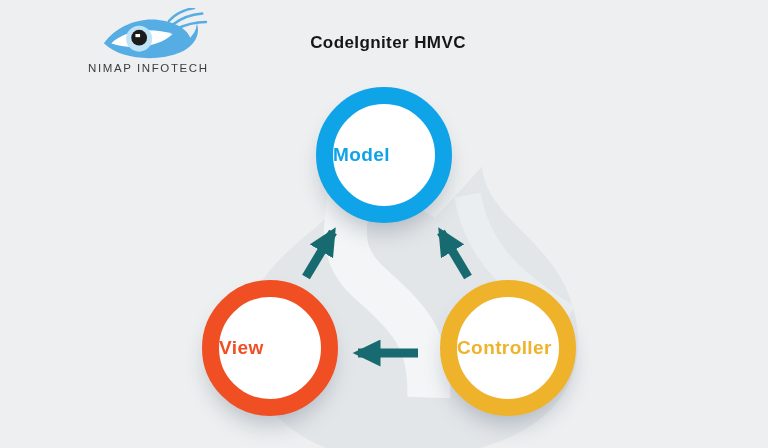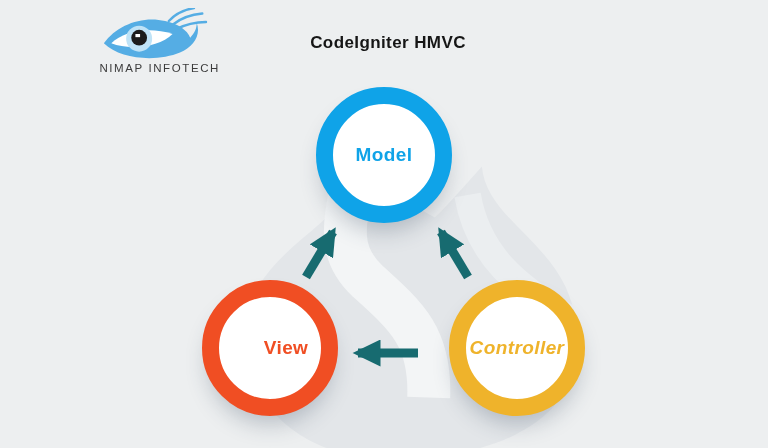--- a/index.html
+++ b/index.html
@@ -4,47 +4,47 @@
 <style>
   html,body{margin:0;padding:0;}
   body{
     width:768px;height:448px;position:relative;overflow:hidden;
     background:#EDEFF0;
     font-family:"Liberation Sans","DejaVu Sans",sans-serif;
   }
   
   .watermark{position:absolute;left:212px;top:122px;width:368px;height:330px;pointer-events:none;}
   
-  .brand{position:absolute;left:88px;top:8px;width:132px;text-align:right;}
+  .brand{position:absolute;left:88px;top:8px;width:132px;text-align:left;}
   .brand svg{display:block;margin:0 auto;}
   .brand-name{
     margin-top:2px;font-size:11.5px;letter-spacing:1.6px;color:#3C3C3C;
     font-weight:500;white-space:nowrap;
   }
   
   .page-title{
     position:absolute;left:388px;top:33px;transform:translateX(-50%);
     font-size:17px;font-weight:800;color:#161616;letter-spacing:0.4px;
     white-space:nowrap;
   }
   
   .node{
     position:absolute;width:102px;height:102px;border-radius:50%;
     background:#ffffff;border-style:solid;border-width:17px;
     box-shadow:0 14px 22px -6px rgba(45,65,85,0.28);
-    display:flex;align-items:center;justify-content:center;
+    display:flex;align-items:center;justify-content:flex-start;
   }
   .node span{
     font-weight:700;font-size:19px;letter-spacing:0.4px;white-space:nowrap;
   }
   .node-model{left:316px;top:87px;border-color:#0FA3E8;}
   .node-model span{color:#0FA3E8;}
   .node-view{left:202px;top:280px;border-color:#F04E23;}
-  .node-view span{color:#F04E23;margin-left:32px;}
-  .node-controller{left:449px;top:280px;border-color:#EFB32B;font-style:italic;}
+  .node-view span{color:#F04E23;}
+  .node-controller{left:440px;top:280px;border-color:#EFB32B;}
   .node-controller span{color:#EFB32B;}
   
   .arrows{position:absolute;left:0;top:0;width:768px;height:448px;pointer-events:none;}
 </style>
 </head>
 <body>
 
 <svg class="watermark" viewBox="0 0 360 320">
   <path fill="#E3E6E9" d="M148,22
     C158,58 190,76 218,92

